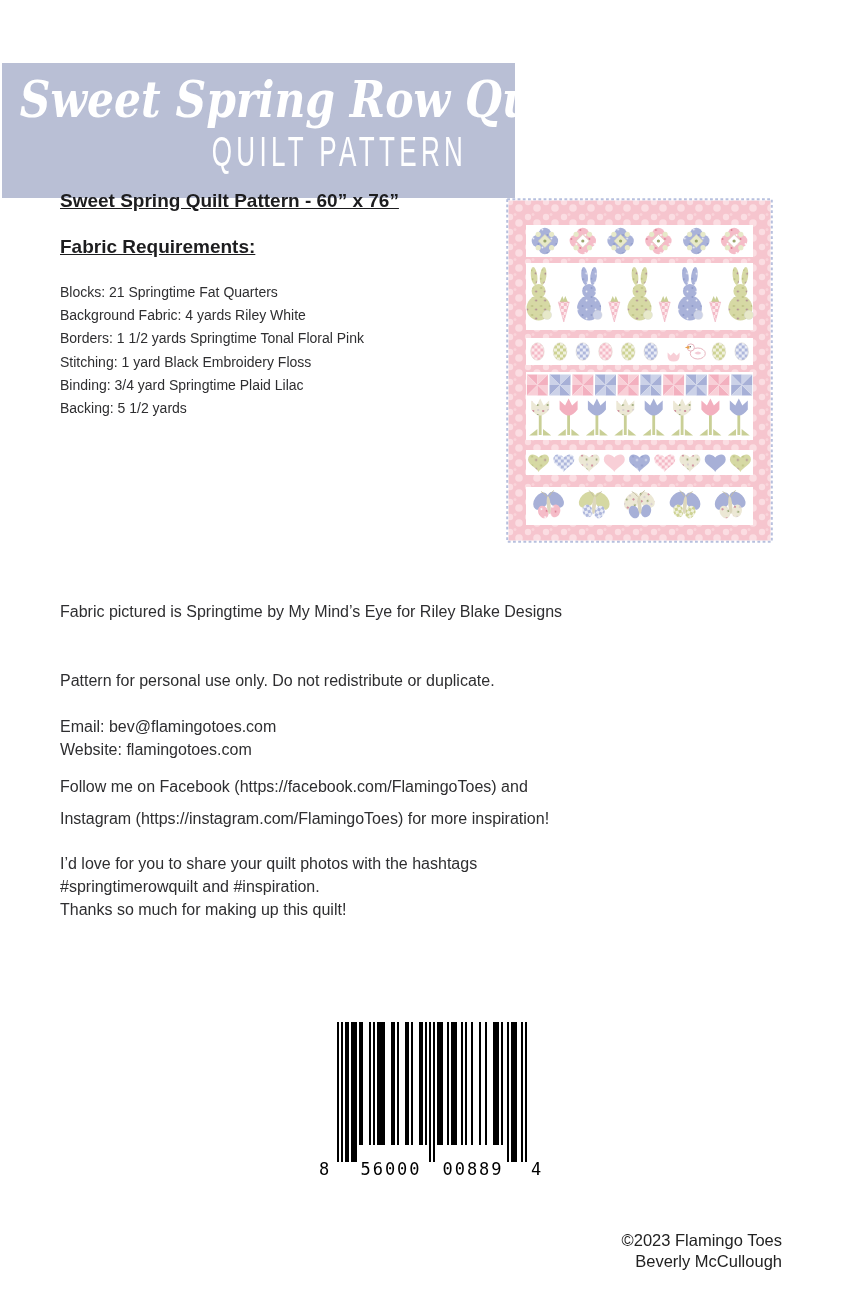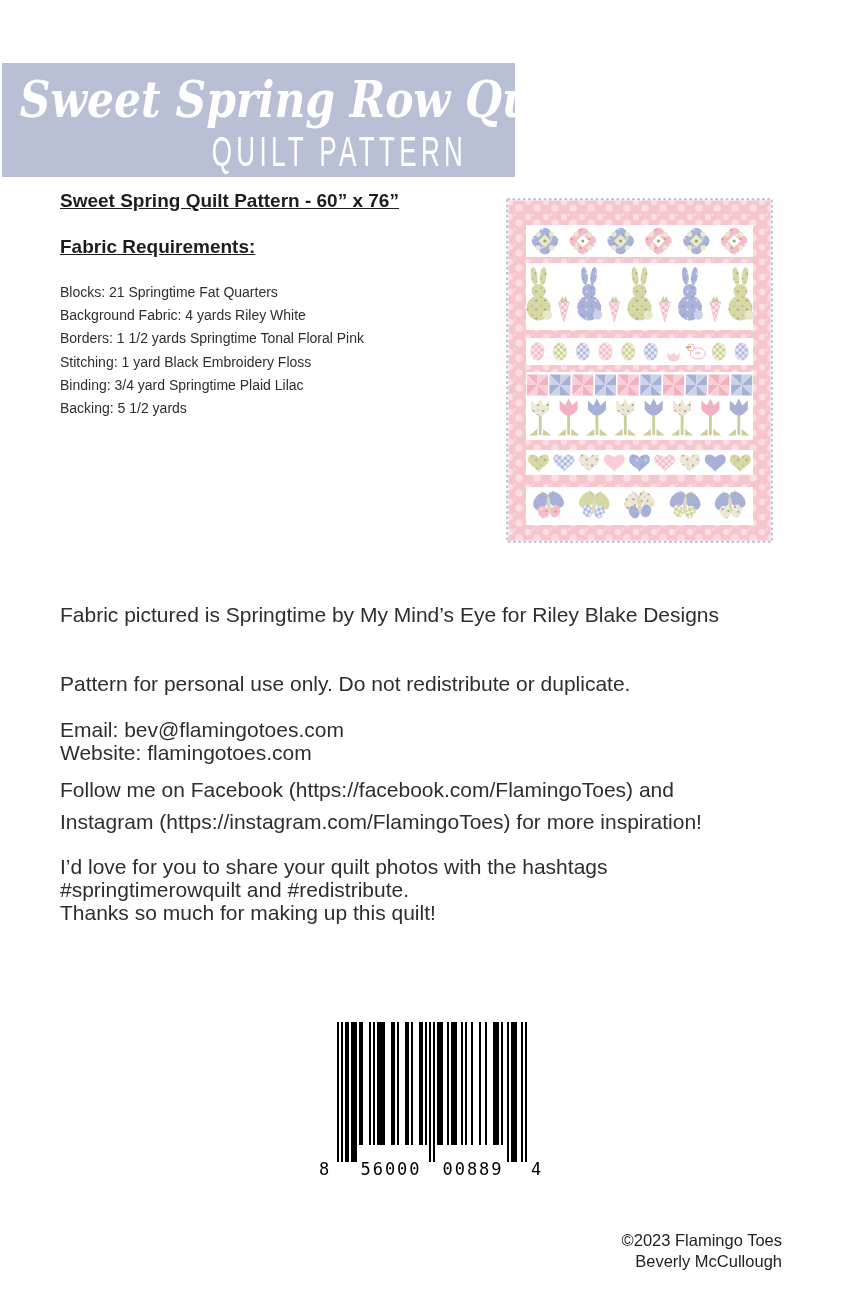--- a/index.html
+++ b/index.html
@@ -1,33 +1,33 @@
 <!DOCTYPE html>
 <html><head>
 <meta charset="utf-8">
 <style>
   html,body{margin:0;padding:0;background:#fff;}
   .page{position:relative;width:841px;height:1300px;background:#fff;overflow:hidden;
         font-family:"Liberation Sans",sans-serif;color:#2b2b2b;}
 
-  .banner{position:absolute;left:2px;top:63px;width:513px;height:114px;background:#b9bfd5;}
+  .banner{position:absolute;left:2px;top:63px;width:513px;height:135px;background:#b9bfd5;}
   .script-title{position:absolute;left:-20px;right:30px;top:0px;height:74px;text-align:center;
         font-family:"DejaVu Serif",serif;font-style:italic;font-weight:bold;font-size:50px;
         color:#fff;white-space:nowrap;transform:scaleX(0.85);transform-origin:center;line-height:74px;}
   .subtitle{position:absolute;right:48px;top:66px;color:#fff;white-space:nowrap;
         font-size:42px;letter-spacing:7px;font-weight:300;
         transform:scale(0.62,1);transform-origin:right top;line-height:46px;}
 
   .h-bold{position:absolute;left:60px;font-size:19px;font-weight:bold;color:#1d1d1f;white-space:nowrap;text-decoration:underline;}
   #heading{top:190px;}
   #fabric-heading{top:236px;}
   .req-list{position:absolute;left:60px;top:281px;font-size:14px;line-height:23.2px;color:#2e2e30;}
   .req-list div{white-space:nowrap;}
 
-  .info-line{position:absolute;left:60px;font-size:21px;color:#2e2e30;white-space:nowrap;}
+  .info-line{position:absolute;left:60px;font-size:16px;color:#2e2e30;white-space:nowrap;}
 
   .quilt{position:absolute;left:506px;top:198px;width:267px;height:345px;margin:0;}
 
   .barcode{position:absolute;left:337px;top:1022px;width:190px;height:160px;}
   .barcode .digit{position:absolute;top:137px;font-family:"DejaVu Sans Mono",monospace;
         font-size:17px;color:#000;}
   #bc-left{left:-18px;}
   #bc-g1{left:20px;width:68px;text-align:center;letter-spacing:2px;}
   #bc-g2{left:102px;width:68px;text-align:center;letter-spacing:2px;}
   #bc-right{left:194px;}
@@ -586,21 +586,21 @@
       </svg>
   </figure>
 
   <div class="info-line" style="top:603px">Fabric pictured is Springtime by My Mind’s Eye for Riley Blake Designs</div>
   <div class="info-line" style="top:672px">Pattern for personal use only. Do not redistribute or duplicate.</div>
   <div class="info-line" style="top:718px">Email: bev@flamingotoes.com</div>
   <div class="info-line" style="top:741px">Website: flamingotoes.com</div>
   <div class="info-line" style="top:778px">Follow me on Facebook (https://facebook.com/FlamingoToes) and</div>
   <div class="info-line" style="top:810px">Instagram (https://instagram.com/FlamingoToes) for more inspiration!</div>
   <div class="info-line" style="top:855px">I’d love for you to share your quilt photos with the hashtags</div>
-  <div class="info-line" style="top:878px">#springtimerowquilt and #redistribute.</div>
+  <div class="info-line" style="top:878px">#springtimerowquilt and #inspiration.</div>
   <div class="info-line" style="top:901px">Thanks so much for making up this quilt!</div>
 
   <div class="barcode">
     <svg id="bars" viewBox="0 0 190 140" width="190" height="140">
         <rect x="0" y="0" width="2" height="140" fill="#000"></rect>
         <rect x="4" y="0" width="2" height="140" fill="#000"></rect>
         <rect x="8" y="0" width="2" height="140" fill="#000"></rect>
         <rect x="10" y="0" width="2" height="140" fill="#000"></rect>
         <rect x="14" y="0" width="2" height="140" fill="#000"></rect>
         <rect x="16" y="0" width="2" height="140" fill="#000"></rect>

